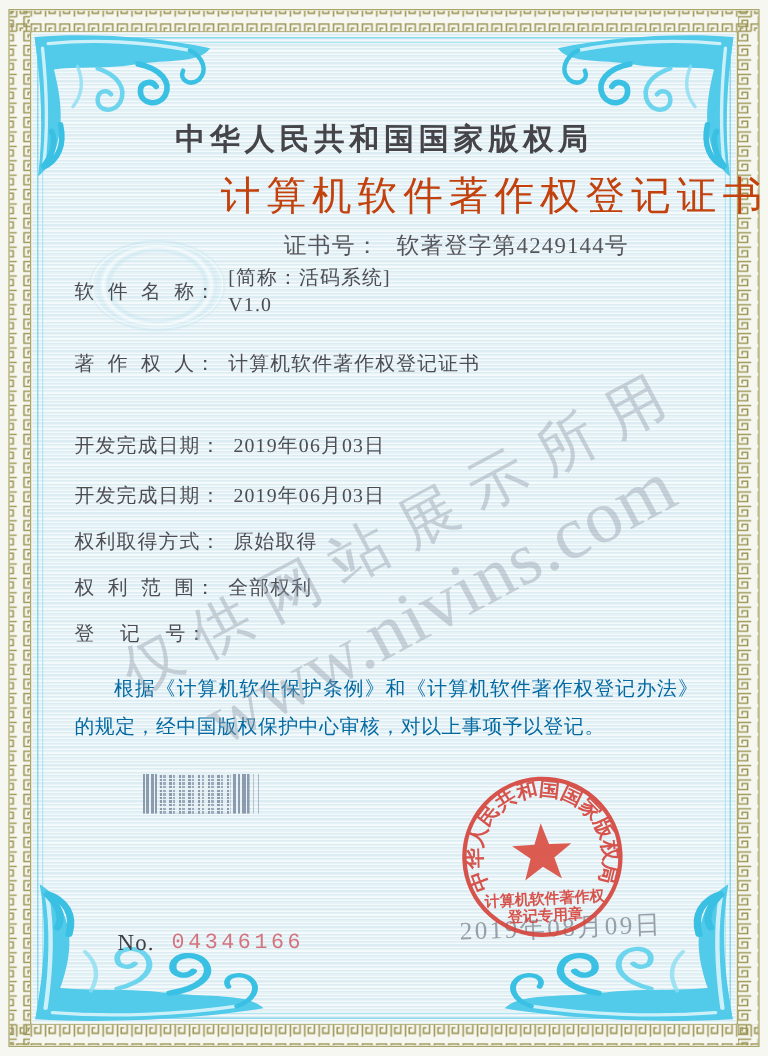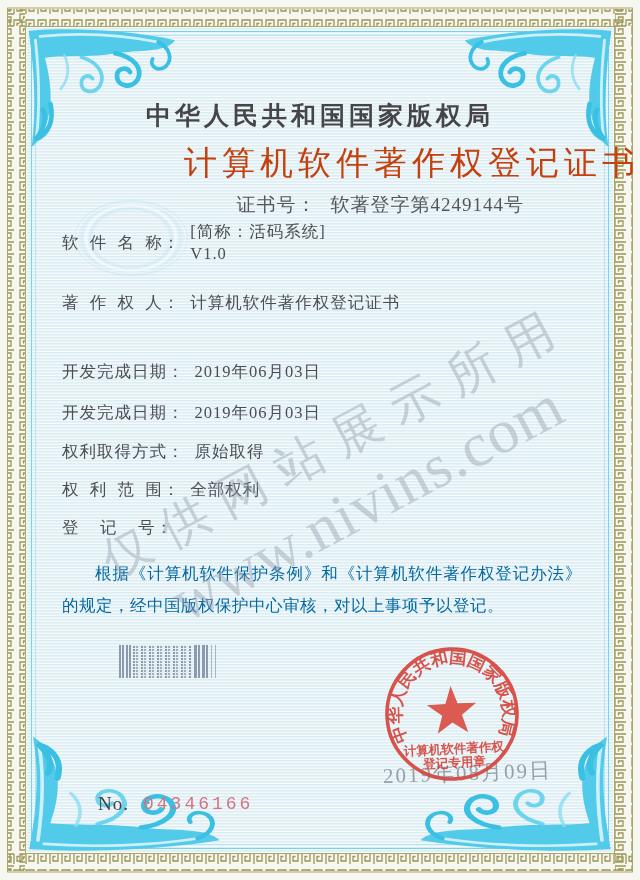--- a/index.html
+++ b/index.html
@@ -65,21 +65,21 @@
   .bc-stop{width:14px;height:100%;
     background:repeating-linear-gradient(90deg,#76869d 0 3px,#e8f2f5 3px 4px,#76869d 4px 6px,#e8f2f5 6px 8px);}
   .bc-tail{width:7px;height:100%;margin-left:3px;
     background:repeating-linear-gradient(90deg,#9aa7b8 0 1px,transparent 1px 4px);}
 
   
   .stamp{position:absolute;left:377px;top:639px;width:150px;height:150px;z-index:5;transform:rotate(-3deg);opacity:.92;}
   .stamp-date{position:absolute;left:383px;top:759px;font-size:21px;color:#969ea7;letter-spacing:2px;z-index:4;transform:rotate(-2deg);}
 
   
-  .serial{position:absolute;left:98px;top:793px;display:flex;align-items:center;z-index:3;}
+  .serial{position:absolute;left:98px;top:776px;display:flex;align-items:flex-start;z-index:3;}
   .serial .prefix{font-size:19px;color:#3f4044;letter-spacing:1px;}
   .serial .number{margin-left:14px;font-family:Liberation Mono, monospace;font-size:18px;
     color:#d4737d;letter-spacing:3px;}
 
   
   .watermark{position:absolute;left:352px;top:474px;transform:translate(-50%,-50%) rotate(-28deg);
     text-align:center;color:rgba(142,154,169,.42);z-index:6;pointer-events:none;}
   .wm1{font-size:49px;letter-spacing:16px;white-space:nowrap;}
   .wm2{font-size:62px;letter-spacing:1px;white-space:nowrap;margin-top:0px;}
 </style>

